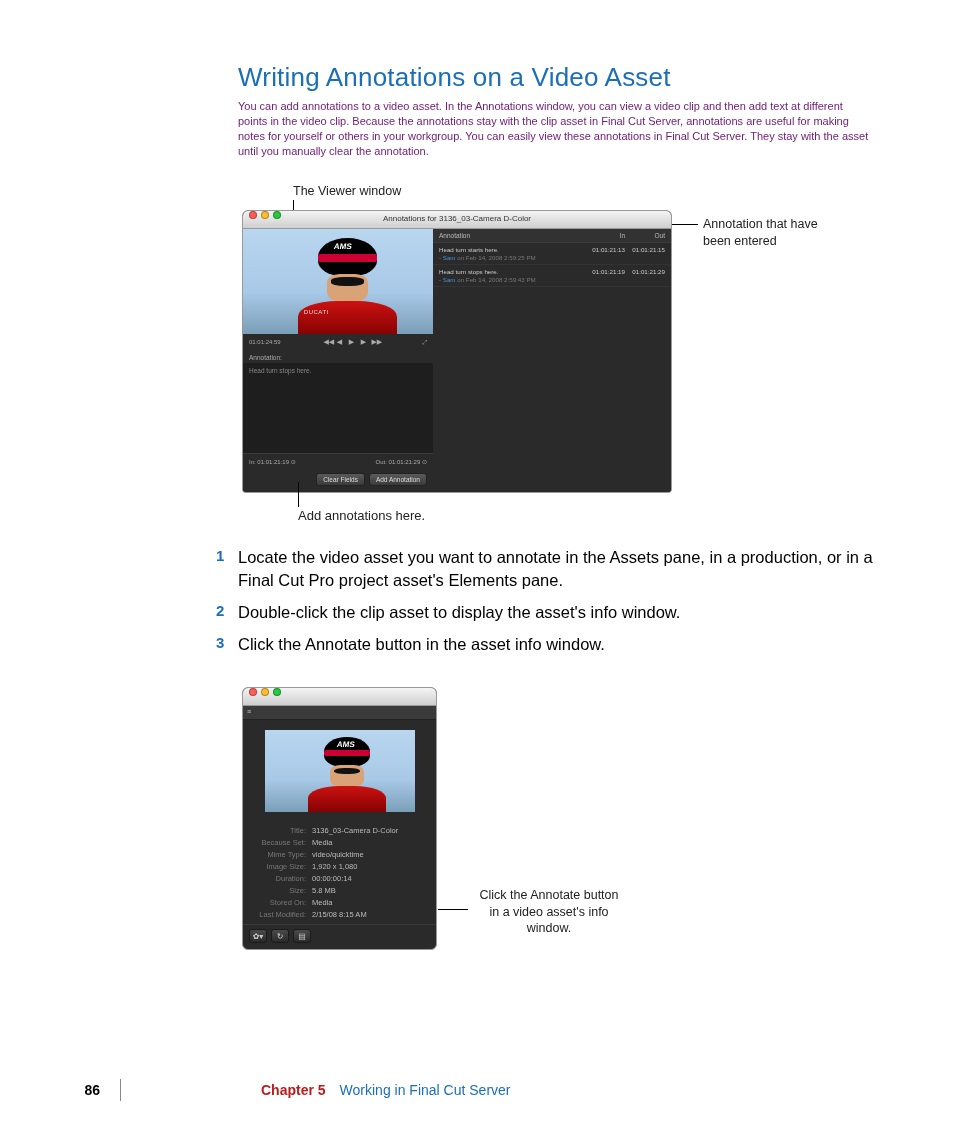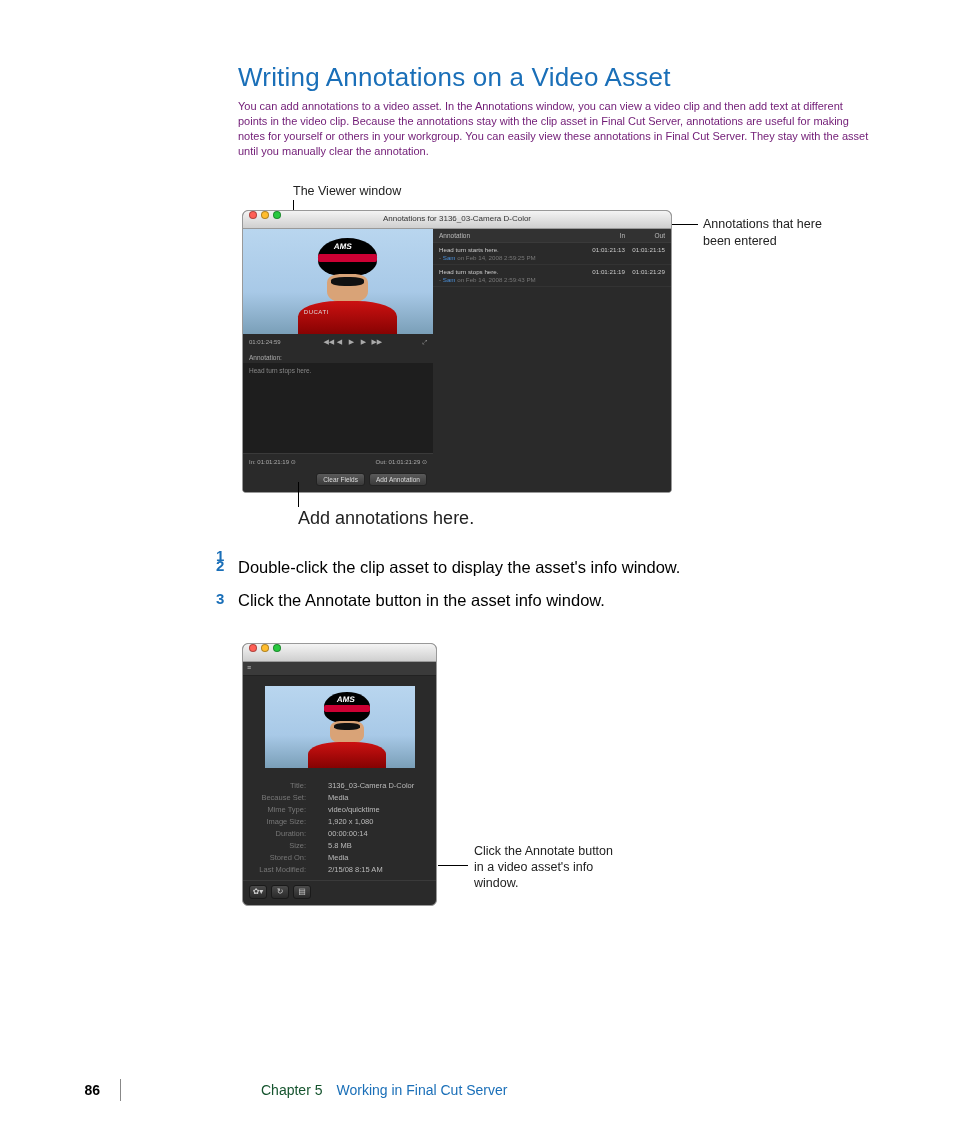--- a/index.html
+++ b/index.html
@@ -33,21 +33,21 @@
     position: relative;
     margin: 26px 0 18px 0;
   }
   .callout-top {
     position: absolute;
     font-size: 12.5px;
     color: #222;
   }
   .caption-bottom {
     position: absolute;
-    font-size: 18px;
+    font-size: 13px;
     color: #222;
   }
   .callout-right {
     position: absolute;
     font-size: 12.5px;
     color: #222;
     line-height: 1.3;
   }
   .callout-line {
     position: absolute;
@@ -237,21 +237,21 @@
     height:82px;
     background:#000;
     position:relative;
     overflow:hidden;
   }
   .meta-list {
     font-size:7.5px;
     color:#bbb;
     padding:2px 8px 4px;
   }
-  .meta-row { display:flex; padding:1.5px 0;gap:16px; }
+  .meta-row { display:flex; padding:1.5px 0; }
   .meta-label { width:55px; text-align:right; color:#777; margin-right:6px; }
   .meta-value { color:#bbb; flex:1; }
   .info-toolbar-bottom {
     display:flex;
     gap:4px;
     padding:4px 6px 6px;
     border-top:1px solid #3a3a3a;
     align-items:center;
   }
   .toolbtn {
@@ -303,43 +303,43 @@
     color:#000;
     margin-left:20px;
   }
   .foot-divider {
     width:1px;
     height:22px;
     background:#888;
   }
   .chapter-label {
     margin-left: 140px;
-    font-weight:normal;
-    color:#14532d;
+    font-weight:bold;
+    color:#b91c1c;
   }
   .chapter-title {
     margin-left: 14px;
     color:#1a6fb8;
   }
 </style>
 </head>
 <body>
 
 <div class="page">
 
   <h2 class="section-heading">Writing Annotations on a Video Asset</h2>
 
   <p class="body-para">You can add annotations to a video asset. In the Annotations window, you can view a video clip and then add text at different points in the video clip. Because the annotations stay with the clip asset in Final Cut Server, annotations are useful for making notes for yourself or others in your workgroup. You can easily view these annotations in Final Cut Server. They stay with the asset until you manually clear the annotation.</p>
 
   <div class="figure-block" style="height:340px;">
 
     <div class="callout-top" style="left:55px; top:0;">The Viewer window</div>
     <div class="callout-line" style="left:55px; top:16px; width:1px; height:16px;"></div>
 
-    <div class="callout-right" style="left:465px; top:32px; width:130px;">Annotations that here been entered</div>
+    <div class="callout-right" style="left:465px; top:32px; width:130px;">Annotation that have been entered</div>
     <div class="callout-line" style="left:434px; top:40px; height:1px; width:26px;"></div>
 
     <div class="ann-window" style="position:absolute; top:26px; left:4px;">
       <div class="mac-titlebar">
         <span class="mac-btn" style="background:#ff5f56;"></span>
         <span class="mac-btn" style="background:#ffbd2e;"></span>
         <span class="mac-btn" style="background:#27c93f;"></span>
         <span class="mac-title">Annotations for 3136_03-Camera D-Color</span>
       </div>
       <div class="ann-body">
@@ -406,21 +406,21 @@
         </div>
       </div>
     </div>
 
     <div class="callout-line" style="left:60px; top:298px; width:1px; height:25px;"></div>
     <div class="caption-bottom" style="left:60px; top:324px;">Add annotations here.</div>
   </div>
 
 
   <ol class="step-list">
-    <li><span class="step-num">1</span></li>
+    <li><span class="step-num">1</span><span>Locate the video asset you want to annotate in the Assets pane, in a production, or in a Final Cut Pro project asset's Elements pane.</span></li>
     <li><span class="step-num">2</span><span>Double-click the clip asset to display the asset's info window.</span></li>
     <li><span class="step-num">3</span><span>Click the Annotate button in the asset info window.</span></li>
   </ol>
 
   <div class="figure-block" style="height:240px;">
     <div class="info-window" style="position:absolute; top:0; left:4px;">
       <div class="mac-titlebar">
         <span class="mac-btn" style="background:#ff5f56;"></span>
         <span class="mac-btn" style="background:#ffbd2e;"></span>
         <span class="mac-btn" style="background:#27c93f;"></span>
@@ -476,21 +476,21 @@
           </div>
       </div>
       <div class="info-toolbar-bottom">
         <span class="toolbtn">✿▾</span>
         <span class="toolbtn">↻</span>
         <span class="toolbtn">▤</span>
       </div>
     </div>
 
     <div class="callout-line" style="left:200px; top:222px; height:1px; width:30px;"></div>
-    <div class="callout-right" style="left:236px; top:200px; width:150px;">Click the Annotate button in a video asset's info window.</div>
+    <div class="callout-right" style="left:236px; top:200px; width:150px;text-align:center;">Click the Annotate button in a video asset's info window.</div>
   </div>
 
 
 </div>
 
 <div class="page-footer">
   <span class="page-num">86</span>
   <span class="foot-divider"></span>
   <span class="chapter-label">Chapter 5</span>
   <span class="chapter-title">Working in Final Cut Server</span>

